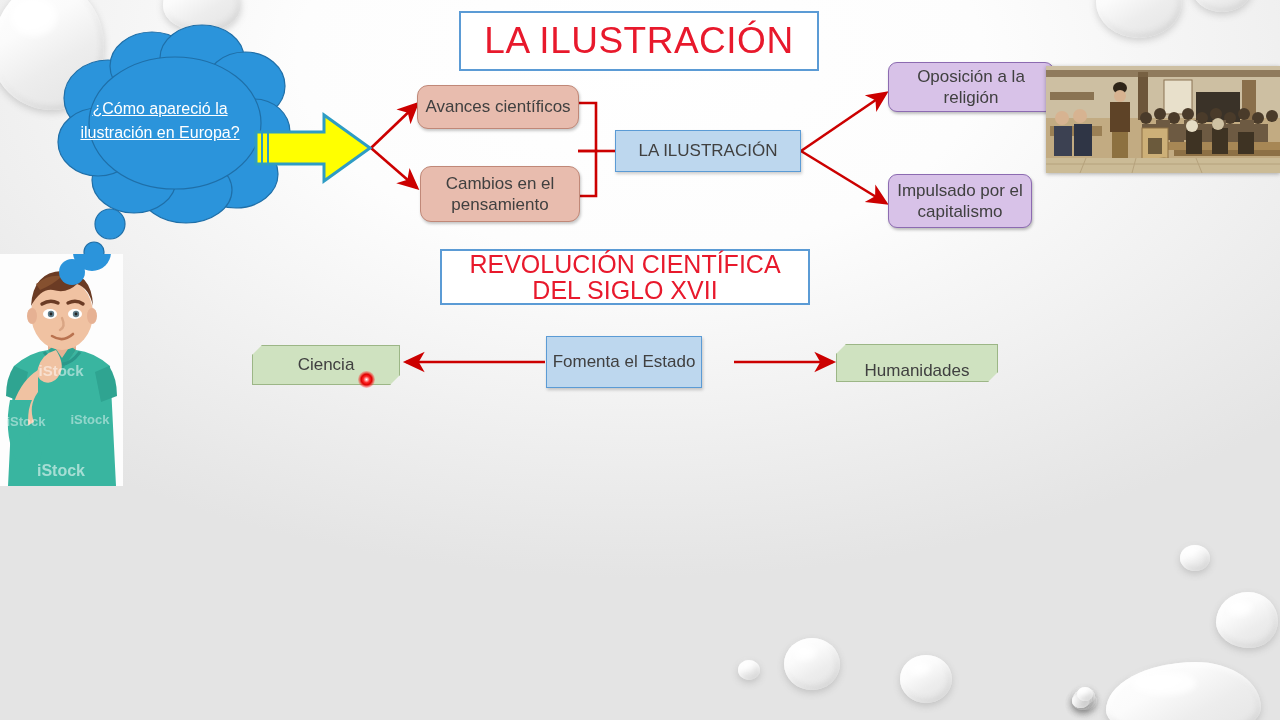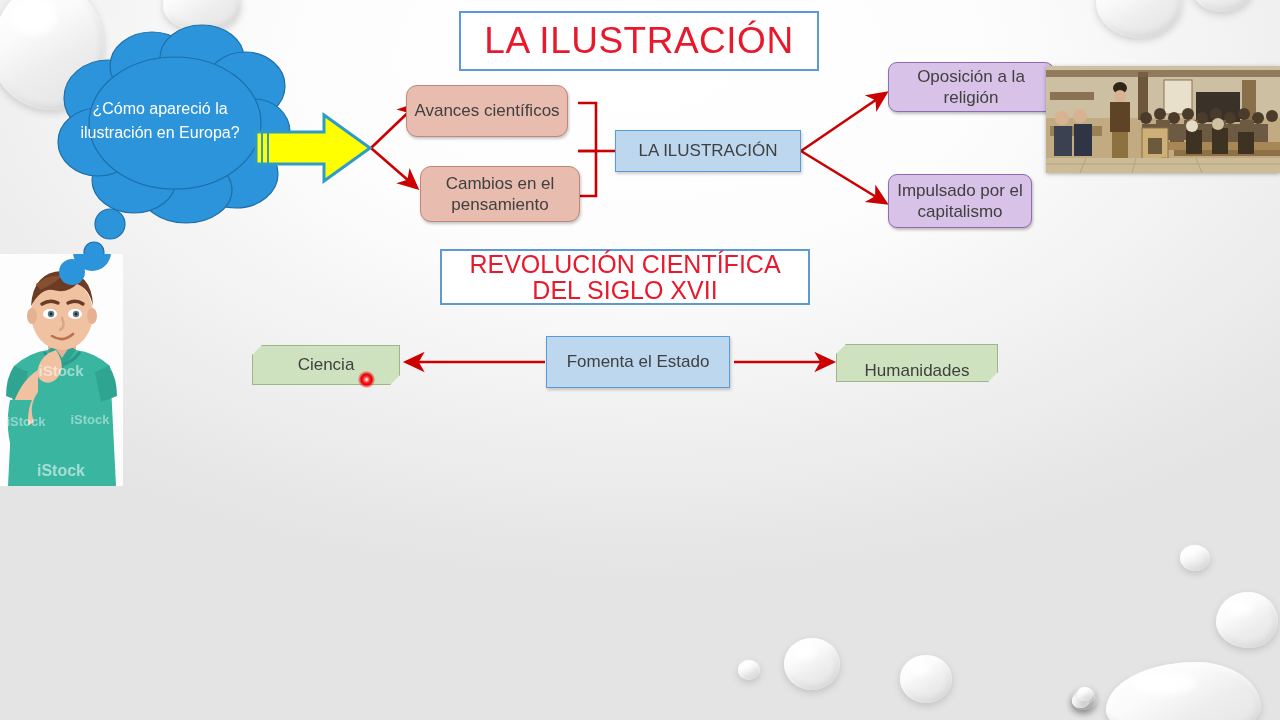--- a/index.html
+++ b/index.html
@@ -33,21 +33,21 @@
   }
   #title-main{left:459px;top:11px;width:360px;height:60px;font-size:37px;letter-spacing:.5px;}
   #title-sub{left:440px;top:249px;width:370px;height:56px;font-size:25px;font-weight:400;}
 
   
   #thought-bubble{position:absolute;left:40px;top:28px;width:240px;height:185px;}
   #thought-bubble svg{position:absolute;left:0;top:0;overflow:visible;}
   #bubble-text{
     position:absolute;left:24px;top:20px;width:192px;height:145px;
     display:flex;align-items:center;justify-content:center;text-align:center;
-    color:#ffffff;font-size:16px;line-height:1.45;z-index:3;
+    color:#ffffff;font-size:16px;line-height:1.45;z-index:3;text-decoration:underline;
   }
 
   
   #yellow-arrow{position:absolute;left:252px;top:112px;width:122px;height:72px;z-index:4;}
 
   
   #connectors{position:absolute;left:0;top:0;width:1280px;height:720px;z-index:2;pointer-events:none;}
 
   
   .node{
@@ -165,21 +165,21 @@
 
   <div class="banner" id="title-main">LA ILUSTRACIÓN</div>
 
   <div class="banner" id="title-sub">
     <div>
       <div>REVOLUCIÓN CIENTÍFICA</div>
       <div>DEL SIGLO XVII</div>
     </div>
   </div>
 
-  <div class="node salmon" style="left:406px;top:85px;width:162px;height:52px;">
+  <div class="node salmon" style="left:417px;top:85px;width:162px;height:44px;">
     <span>Avances científicos</span>
   </div>
 
   <div class="node salmon" style="left:420px;top:166px;width:160px;height:56px;">
     <span>Cambios en el pensamiento</span>
   </div>
 
   <div class="node blue" style="left:615px;top:130px;width:186px;height:42px;">
     <span>LA ILUSTRACIÓN</span>
   </div>
@@ -189,21 +189,21 @@
   </div>
 
   <div class="node purple" style="left:888px;top:174px;width:144px;height:54px;">
     <span>Impulsado por el capitalismo</span>
   </div>
 
   <div class="node green" id="node-ciencia" style="left:252px;top:345px;width:148px;height:40px;">
     <span>Ciencia</span>
   </div>
 
-  <div class="node blue" style="left:546px;top:336px;width:184px;height:52px;">
+  <div class="node blue" style="left:546px;top:336px;width:156px;height:52px;">
     <span>Fomenta el Estado</span>
   </div>
 
   <div class="node green" id="node-humanidades" style="left:836px;top:344px;width:162px;height:38px;align-items:flex-end;">
     <span>Humanidades</span>
   </div>
 
   <div id="photo-painting">
     <svg viewBox="0 0 234 107" width="234" height="107">
       <rect width="234" height="107" fill="#b9a783"></rect>

